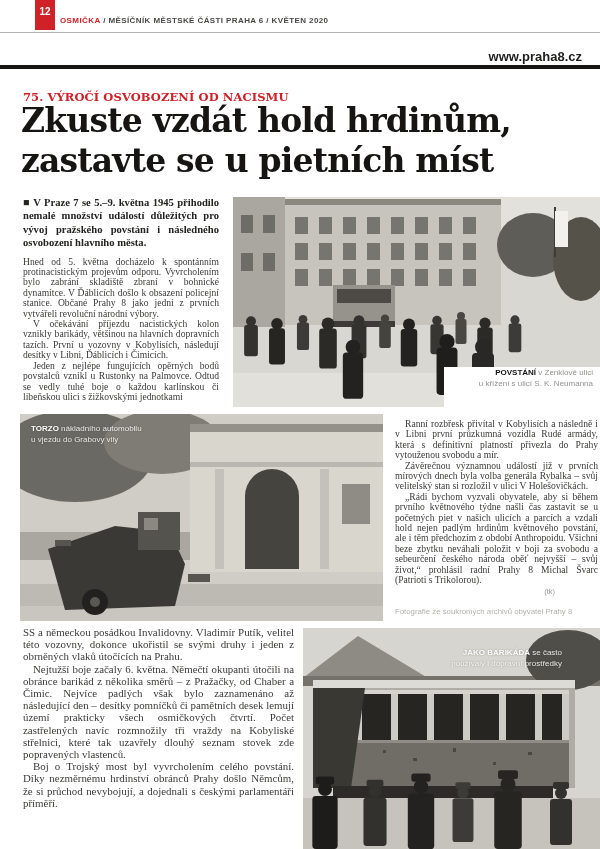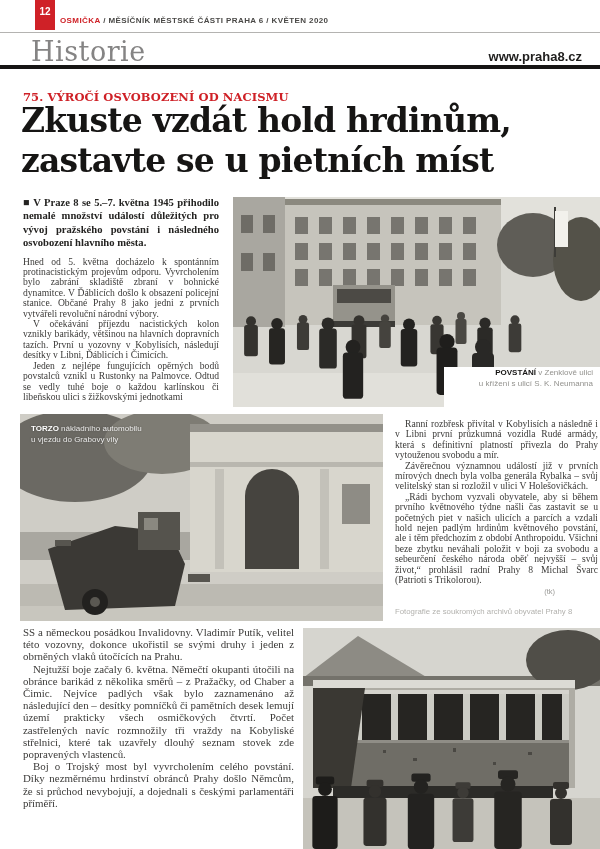--- a/index.html
+++ b/index.html
@@ -58,21 +58,20 @@
 
 <div class="page">
 
   <div class="pageno">12</div>
   <div class="masthead">
     <span class="mag">OSMIČKA</span>
     <span class="issue">/ MĚSÍČNÍK MĚSTSKÉ ČÁSTI PRAHA 6 / KVĚTEN 2020</span>
   </div>
   <div class="website">www.praha8.cz</div>
   <div class="topline"></div>
-  <div class="section-title">Historie</div>
   <div class="black-rule"></div>
 
   <div class="kicker">75. VÝROČÍ OSVOBOZENÍ OD NACISMU</div>
   <div class="headline">
     <div>Zkuste vzdát hold hrdinům,</div>
     <div>zastavte se u pietních míst</div>
   </div>
 
   <div class="photo" id="photo-povstani">
     <svg width="367" height="210" viewBox="0 0 367 210">
@@ -143,21 +142,21 @@
         <use href="#p" transform="translate(120,200) scale(1.85)" fill="#232220"></use>
       </g>
     </svg>
     <div class="cap cap-povstani">
       <b>POVSTÁNÍ</b><span> v Zenklově ulici</span><br>
       <span>u křížení s ulicí S. K. Neumanna</span>
     </div>
   </div>
 
   <div class="col-a">
-    <p class="lead"><b><span>■ </span><span>V Praze 8 se 5.–7. května 1945 přihodilo nemalé množství událostí důležitých pro vývoj pražského povstání i následného osvobození hlavního města.</span></b></p>
+    <p class="lead"><b><span>■ </span><span>V Praze 7 se 5.–9. května 1945 přihodilo nemalé množství událostí důležitých pro vývoj pražského povstání i následného osvobození hlavního města.</span></b></p>
     <div class="textcol flush-first">
         <p>Hned od 5. května docházelo k spontánním protinacistickým projevům odporu. Vyvrcholením bylo zabrání skladiště zbraní v bohnické dynamitce. V Ďáblicích došlo k obsazení policejní stanice. Občané Prahy 8 jako jedni z prvních vytvářeli revoluční národní výbory.</p>
         <p>V očekávání příjezdu nacistických kolon vznikly barikády, většinou na hlavních dopravních tazích. První u vozovny v Kobylisích, následují desítky v Libni, Ďáblicích i Čimicích.</p>
         <p>Jeden z nejlépe fungujících opěrných bodů povstalců vznikl u Rustonky na Palmovce. Odtud se vedly tuhé boje o každou karlínskou či libeňskou ulici s žižkovskými jednotkami</p>
       </div>
   </div>
 
   <div class="photo" id="photo-torzo">
     <svg width="363" height="207" viewBox="0 0 363 207">
       <rect x="0" y="0" width="363" height="207" fill="#cfcdc6"></rect>
@@ -243,15 +242,19 @@
       <rect x="0" y="170" width="297" height="51" fill="#c5c3bb"></rect>
       <g>
         <use href="#q" transform="translate(22,221) scale(1.15)" fill="#1d1c1a"></use>
         <use href="#q" transform="translate(72,218) scale(1.05)" fill="#33312d"></use>
         <use href="#q" transform="translate(118,221) scale(1.2)" fill="#232220"></use>
         <use href="#q" transform="translate(160,214) scale(0.95)" fill="#3d3b37"></use>
         <use href="#q" transform="translate(205,221) scale(1.25)" fill="#262522"></use>
         <use href="#q" transform="translate(258,217) scale(1.0)" fill="#33312d"></use>
       </g>
     </svg>
+    <div class="cap cap-overlay cap-barikada">
+      <b>JAKO BARIKÁDA</b><span> se často</span><br>
+      <span>používaly i dopravní prostředky</span>
+    </div>
   </div>
 
 </div>
 
 </body></html>

